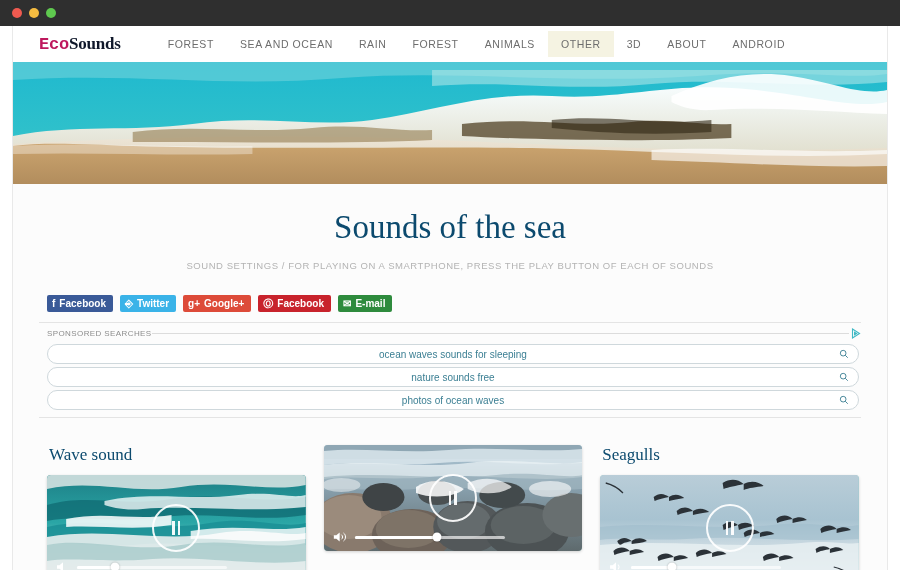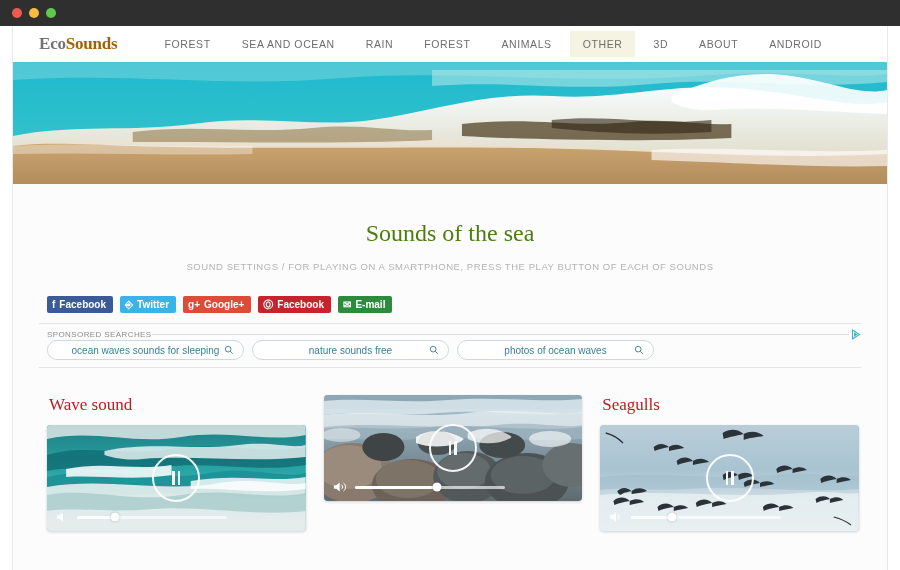--- a/index.html
+++ b/index.html
@@ -64,26 +64,26 @@
     box-sizing: border-box;
   }
   .logo {
     font-family: "Liberation Serif", serif;
     font-weight: bold;
     font-size: 17px;
     letter-spacing: -0.2px;
     white-space: nowrap;
     margin-right: 34px;
   }
-  .logo .eco  { color: #737373; }
-  .logo .snd  { color: #a16207; }
+  .logo .eco  { color: #be185d; font-family: Liberation Mono, monospace; }
+  .logo .snd  { color: #0f172a; }
   .navlist {
     display: flex;
     align-items: flex-end;
-    gap: 5px;
+    gap: 0px;
   }
   .navitem {
     font-size: 10.5px;
     letter-spacing: 0.6px;
     color: #6d6d6d;
     padding: 7px 13px;
     white-space: nowrap;
     cursor: pointer;
   }
   .navitem.active {
@@ -102,25 +102,25 @@
 
   
   .content {
     background: #fcfcfc;
     padding: 0 26px;
     box-sizing: border-box;
     height: calc(100% - 36px - 122px);
   }
   .page-title {
     font-family: "Liberation Serif", serif;
-    font-size: 24px;
-    color: #4d7c0f;
+    font-size: 33px;
+    color: #0c4a6e;
     text-align: center;
     margin: 0;
-    padding-top: 36px;
+    padding-top: 25px;
     font-weight: normal;
   }
   .page-sub {
     text-align: center;
     color: #b3b3b3;
     font-size: 9.5px;
     letter-spacing: 0.55px;
     margin: 14px 0 0 0;
     text-transform: uppercase;
   }
@@ -175,23 +175,23 @@
     flex: 1;
     height: 1px;
     background: #dcdcdc;
   }
   .adchoices {
     width: 12px; height: 12px; flex: 0 0 12px;
     display: inline-flex; align-items: center; justify-content: center;
     cursor: pointer;
   }
   .ads-grid {
-    margin-top: 0;
+    margin-top: 5px;
     display: grid;
-    grid-template-columns: repeat(4, 1fr);
+    grid-template-columns: repeat(1, 1fr);
     grid-auto-rows: 20px;
     gap: 3px 8px;
     padding-left: 8px;
     padding-right: 2px;
   }
   .ad-pill {
     border: 1px solid #cfd8dc;
     border-radius: 11px;
     background: #ffffff;
     display: flex;
@@ -217,21 +217,21 @@
     margin-top: 27px;
     display: grid;
     grid-template-columns: repeat(3, 1fr);
     gap: 0 18px;
     padding-left: 8px;
     padding-right: 2px;
   }
   .card-title {
     font-family: "Liberation Serif", serif;
     font-size: 17px;
-    color: #b91c1c;
+    color: #0c4a6e;
     margin: 0 0 10px 2px;
     font-weight: normal;
   }
   .player {
     position: relative;
     height: 106px;
     border-radius: 4px;
     overflow: hidden;
     box-shadow: 0 1px 3px rgba(0,0,0,0.18);
     background: #9cc;

